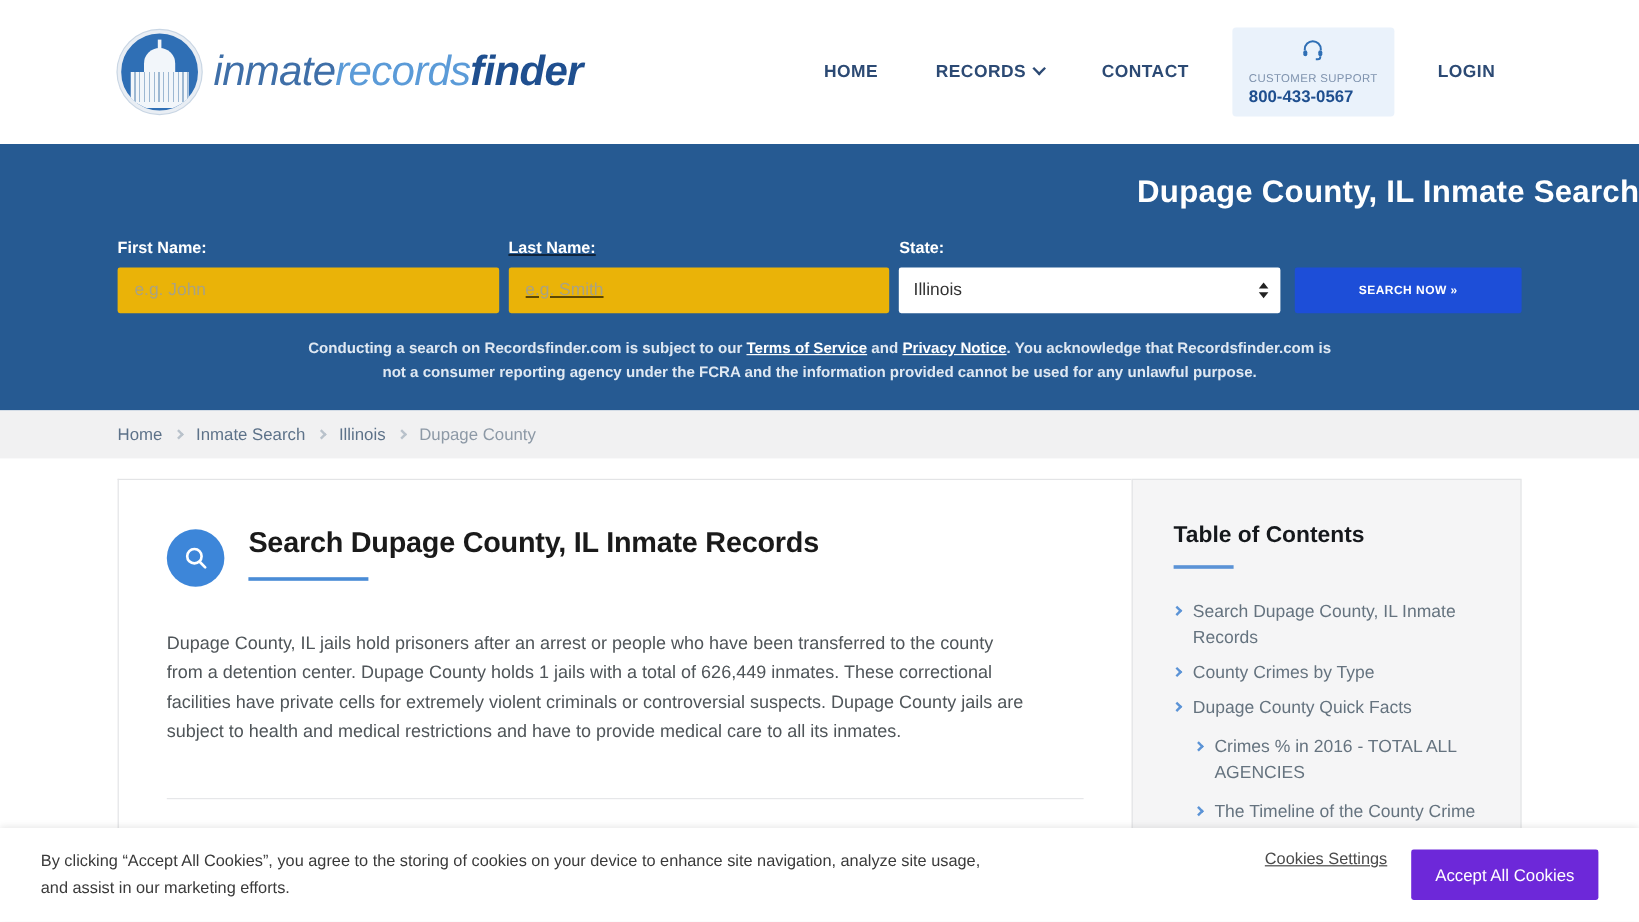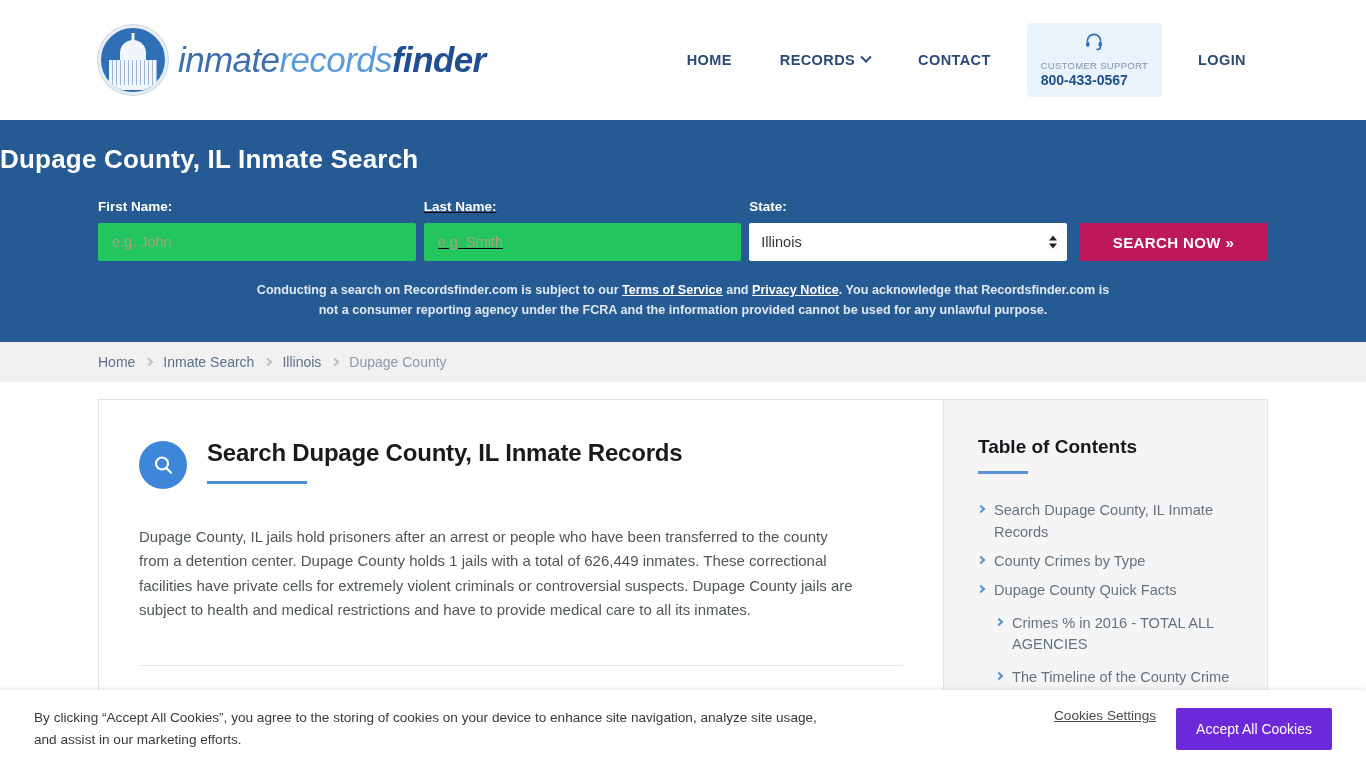--- a/index.html
+++ b/index.html
@@ -63,34 +63,34 @@
     background: #eaf2fb; border-radius: 3px; padding: 8px 14px;
     display: flex; align-items: center; gap: 10px; margin: 0 12px; cursor: pointer; flex-direction: column;
   }
   .headset { width: 20px; height: 20px; flex: none; }
   .sup-top { font-size: 9.5px; color: #7f93ae; letter-spacing: .3px; line-height: 1.15; }
   .sup-num { font-size: 14px; color: #1f4f8f; font-weight: 700; line-height: 1.2; }
 
   
   .hero { background: #265a92; padding: 24px 0 22px; }
   .hero h1 {
-    color: #ffffff; font-size: 26px; font-weight: 700; text-align: left;
+    color: #ffffff; font-size: 26px; font-weight: 700; text-align: right;
     letter-spacing: .2px; margin-bottom: 24px;
   }
   .form-row {
     display: flex; align-items: flex-end; gap: 0;
     padding: 0 98px; max-width: 1366px;
   }
   .fgroup { display: flex; flex-direction: column; }
   .fgroup.first { width: 320px; margin-right: 8px; }
   .fgroup.last  { width: 320px; margin-right: 8px; text-decoration: underline; }
   .fgroup.state { width: 320px; margin-right: 12px; }
   .flabel { color: #ffffff; font-size: 13.5px; font-weight: 700; margin-bottom: 9px; }
   .finput {
-    height: 38px; border: none; border-radius: 2px; background: #22c55e;
+    height: 38px; border: none; border-radius: 2px; background: #eab308;
     font-size: 14.5px; color: #5b5b4a; padding: 0 14px;
     font-family: "Liberation Sans", sans-serif;
   }
   .finput::placeholder { color: #a9a284; }
   .fselect {
     height: 38px; border: none; border-radius: 2px; background: #ffffff;
     font-size: 14.5px; color: #333333; padding: 0 26px 0 12px;
     font-family: "Liberation Sans", sans-serif;
     -webkit-appearance: none; appearance: none;
     position: relative;
@@ -99,22 +99,22 @@
   .stepper {
     position: absolute; right: 10px; top: 50%; transform: translateY(-50%);
     display: flex; flex-direction: column; gap: 3px; pointer-events: none;
   }
   .stepper i {
     width: 0; height: 0; border-left: 4px solid transparent; border-right: 4px solid transparent;
   }
   .stepper .up   { border-bottom: 5px solid #222; }
   .stepper .down { border-top: 5px solid #222; }
   .search-btn {
-    height: 38px; background: #be185d; color: #fff; border: none; border-radius: 2px;
-    font-size: 15px; font-weight: 700; letter-spacing: .4px; padding: 0 22px;
+    height: 38px; background: #1d4ed8; color: #fff; border: none; border-radius: 2px;
+    font-size: 10px; font-weight: 700; letter-spacing: .4px; padding: 0 22px;
     cursor: pointer; font-family: "Liberation Sans", sans-serif; white-space: nowrap;
     min-width: 189px;
   }
   .disclaimer {
     color: #dfe8f2; font-size: 12.6px; line-height: 1.55; text-align: center;
     max-width: 860px; margin: 20px auto 0; font-weight: 700;
   }
   .disclaimer a { color: #ffffff; text-decoration: underline; }
 
   

